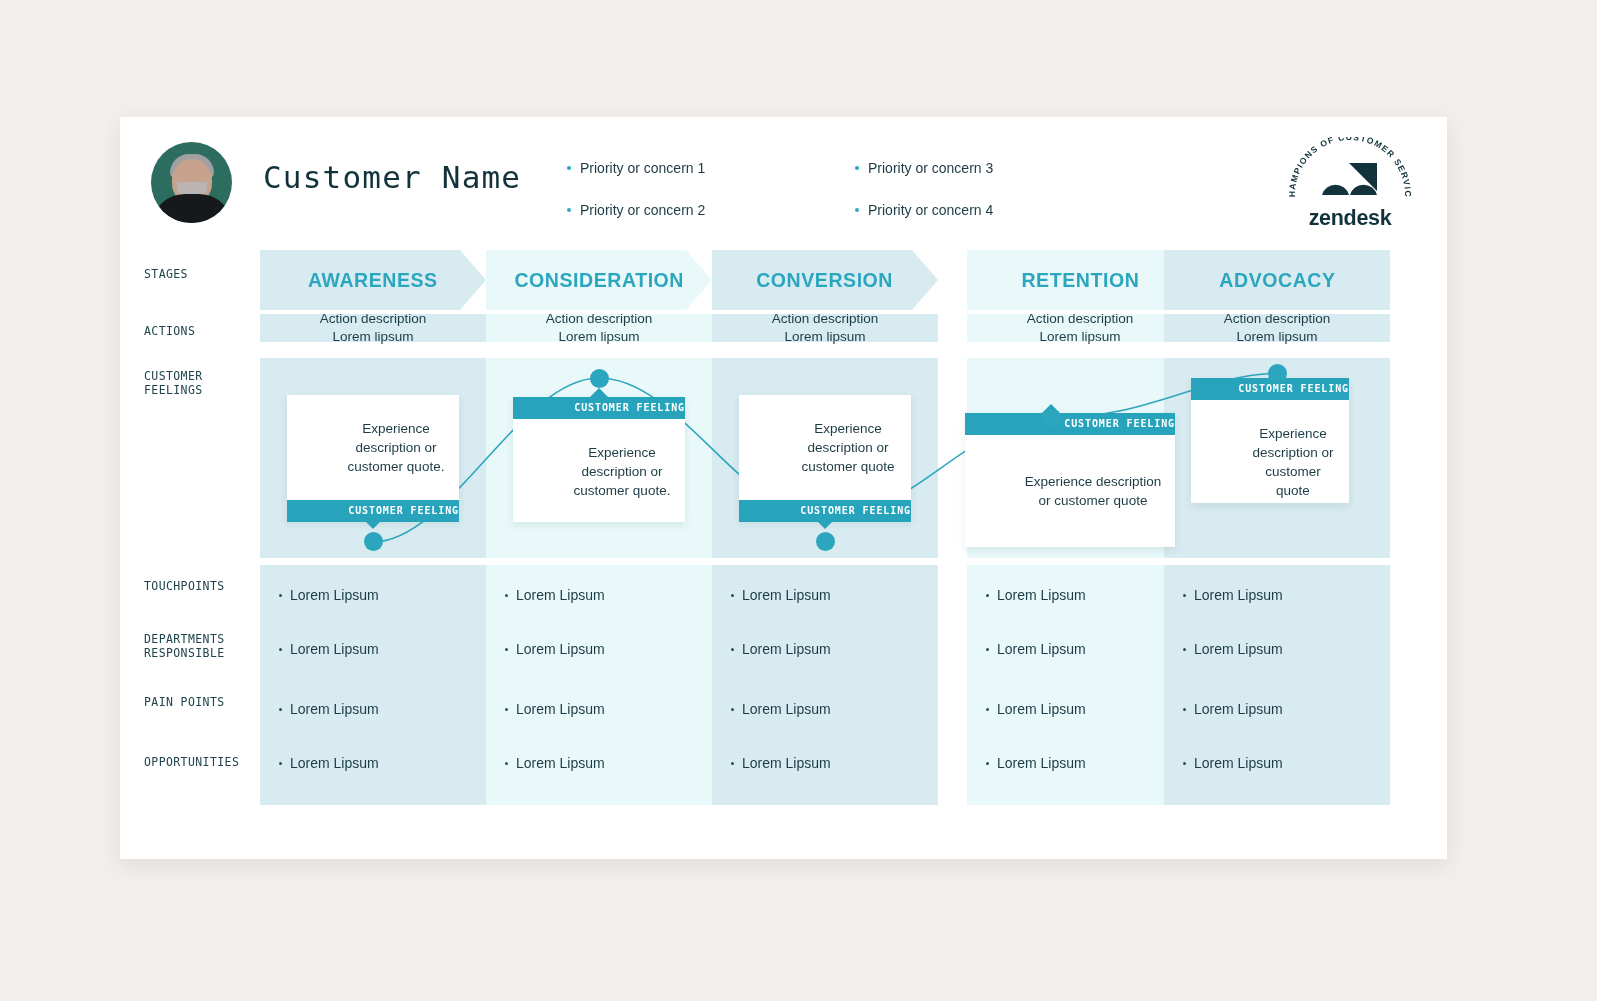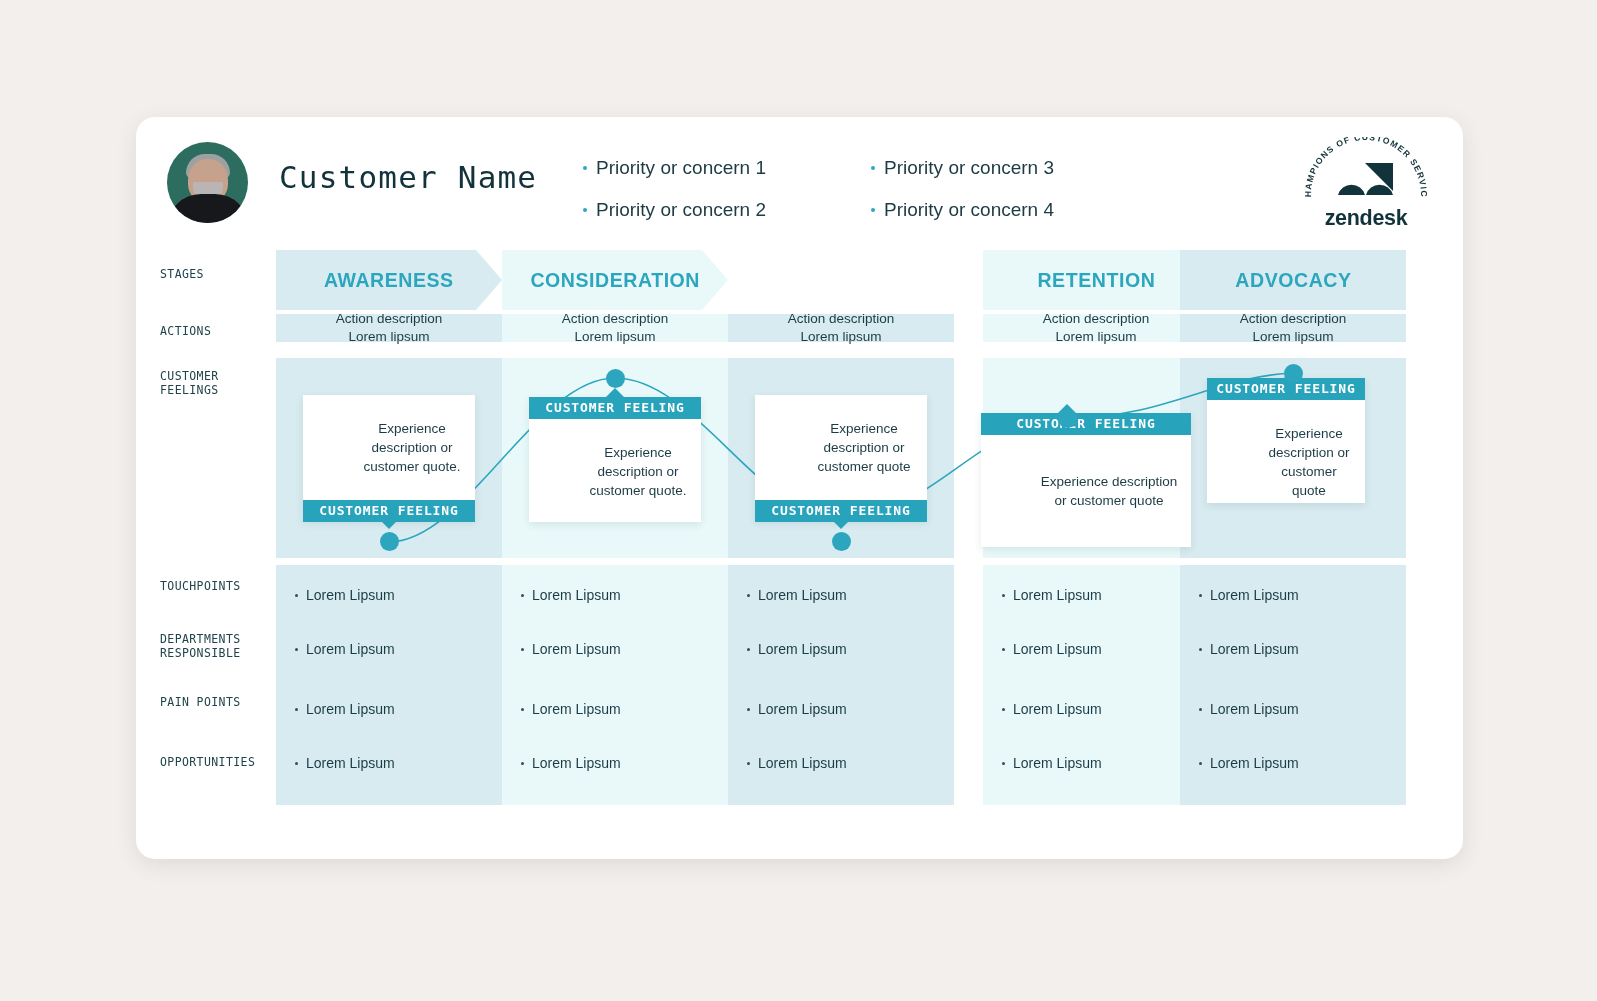--- a/index.html
+++ b/index.html
@@ -8,27 +8,26 @@
   html, body {
     width: 1597px;
     height: 1001px;
     background: #f2efec;
     font-family: "Liberation Sans", sans-serif;
     overflow: hidden;
   }
 
   #board {
     position: absolute;
-    left: 136px;
+    left: 120px;
     top: 117px;
     width: 1327px;
     height: 742px;
     background: #ffffff;
     box-shadow: 0 6px 22px rgba(60,50,45,0.10);
-    border-radius: 19px;
   }
 
   
   #header { position: absolute; left: 0; top: 0; width: 100%; height: 133px; }
 
   #avatar {
     position: absolute; left: 31px; top: 25px;
     width: 81px; height: 81px; border-radius: 50%;
     overflow: hidden; background: #2d6d5f;
   }
@@ -62,21 +61,21 @@
     font-family: "DejaVu Sans Mono", "Liberation Mono", monospace;
     font-size: 31px; font-weight: 400; letter-spacing: 1.2px;
     color: #12333b; white-space: nowrap;
   }
 
   .prio-col { position: absolute; top: 38px; }
   #prio-col-1 { left: 447px; }
   #prio-col-2 { left: 735px; }
   .prio-item {
     display: flex; align-items: center;
-    font-size: 19px; color: #1c3b44; line-height: 26px; height: 26px;
+    font-size: 14px; color: #1c3b44; line-height: 26px; height: 26px;
     white-space: nowrap;
   }
   .prio-item + .prio-item { margin-top: 16px; }
   .prio-dot {
     width: 4px; height: 4px; border-radius: 50%;
     background: #2fa8bf; margin-right: 9px; flex: none;
   }
 
   #logo { position: absolute; right: 22px; top: 20px; width: 150px; height: 96px; }
   #logo svg { display: block; }
@@ -135,22 +134,22 @@
 
   .feel-card {
     position: absolute; z-index: 4;
     background: #ffffff;
     box-shadow: 0 3px 8px rgba(30,60,70,0.10);
     display: flex; flex-direction: column;
   }
   .feel-bar {
     background: #27a3bb; color: #ffffff;
     font-family: "DejaVu Sans Mono", "Liberation Mono", monospace;
-    font-size: 13px; font-weight: 700; letter-spacing: .9px;
-    text-align: center; line-height: 22px; height: 22px;
+    font-size: 10px; font-weight: 700; letter-spacing: .9px;
+    text-align: right; line-height: 22px; height: 22px;
     flex: none;
   }
   .feel-text {
     flex: 1 1 auto;
     display: flex; align-items: center; justify-content: center;
     font-size: 13.5px; color: #1c3b44; line-height: 19px;
     text-align: center; padding: 24px 12px; margin-left: 46px;
   }
   .feel-dot {
     position: absolute; z-index: 5;
@@ -252,20 +251,24 @@
 
   <div id="stages-row">
     <div class="stage-cell col-1 colw">
       <div class="shape arrow tint-b"></div>
       <div class="stage-name">CONSIDERATION</div>
     </div>
     <div class="stage-cell col-0 colw">
       <div class="shape arrow tint-a"></div>
       <div class="stage-name">AWARENESS</div>
     </div>
+    <div class="stage-cell col-2 colw">
+      <div class="shape arrow tint-a"></div>
+      <div class="stage-name">CONVERSION</div>
+    </div>
     <div class="stage-cell col-3 colw">
       <div class="shape arrow tint-b"></div>
       <div class="stage-name">RETENTION</div>
     </div>
     <div class="stage-cell col-4 colw">
       <div class="shape tint-a"></div>
       <div class="stage-name">ADVOCACY</div>
     </div>
   </div>
 

